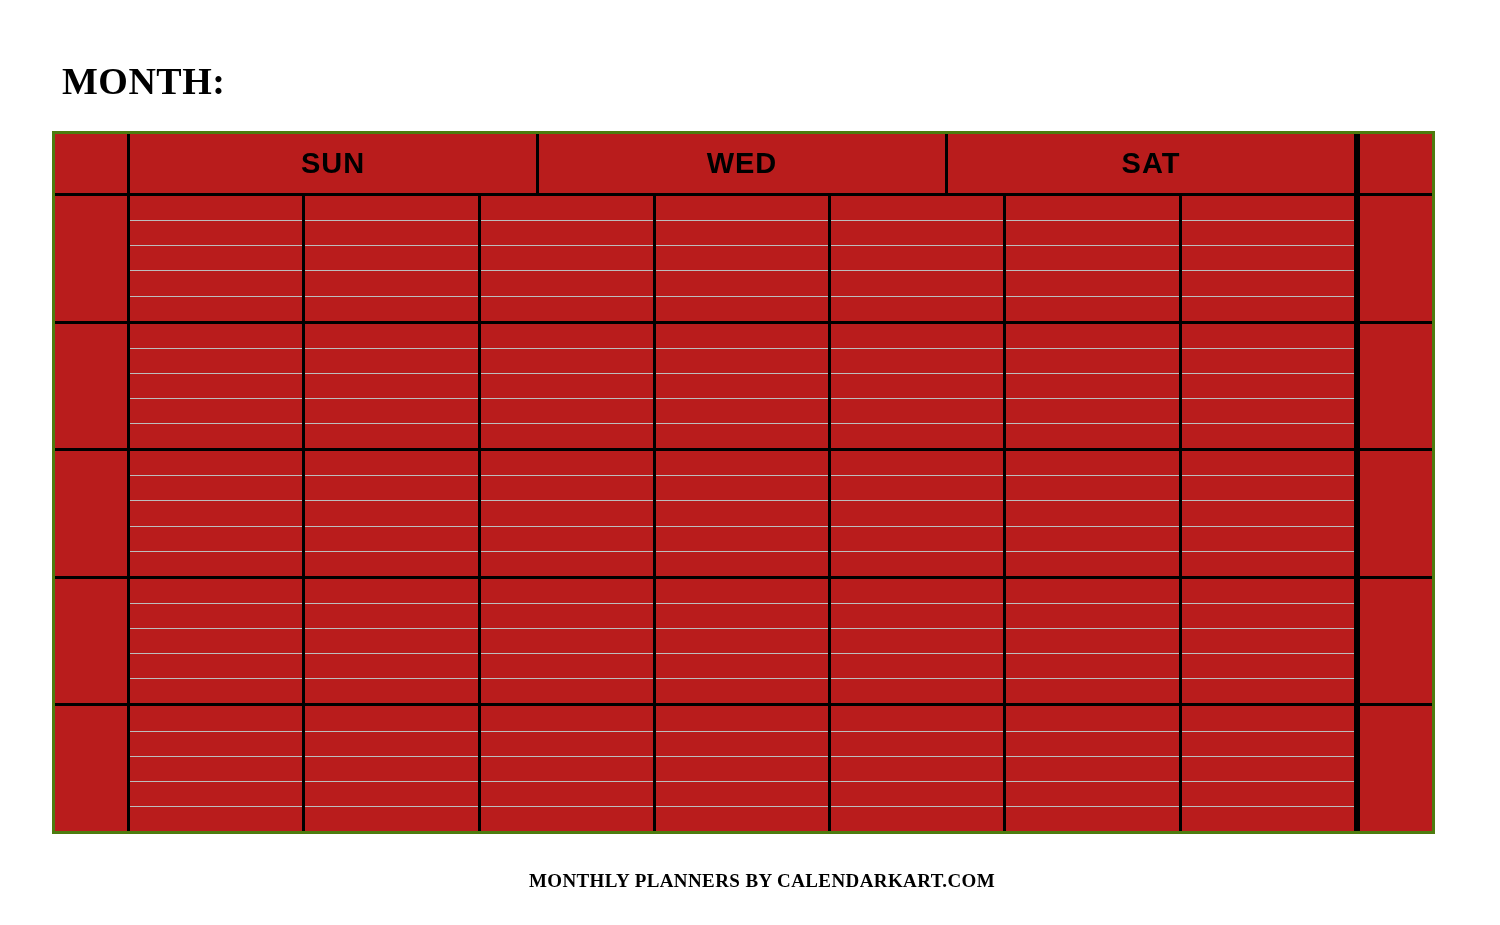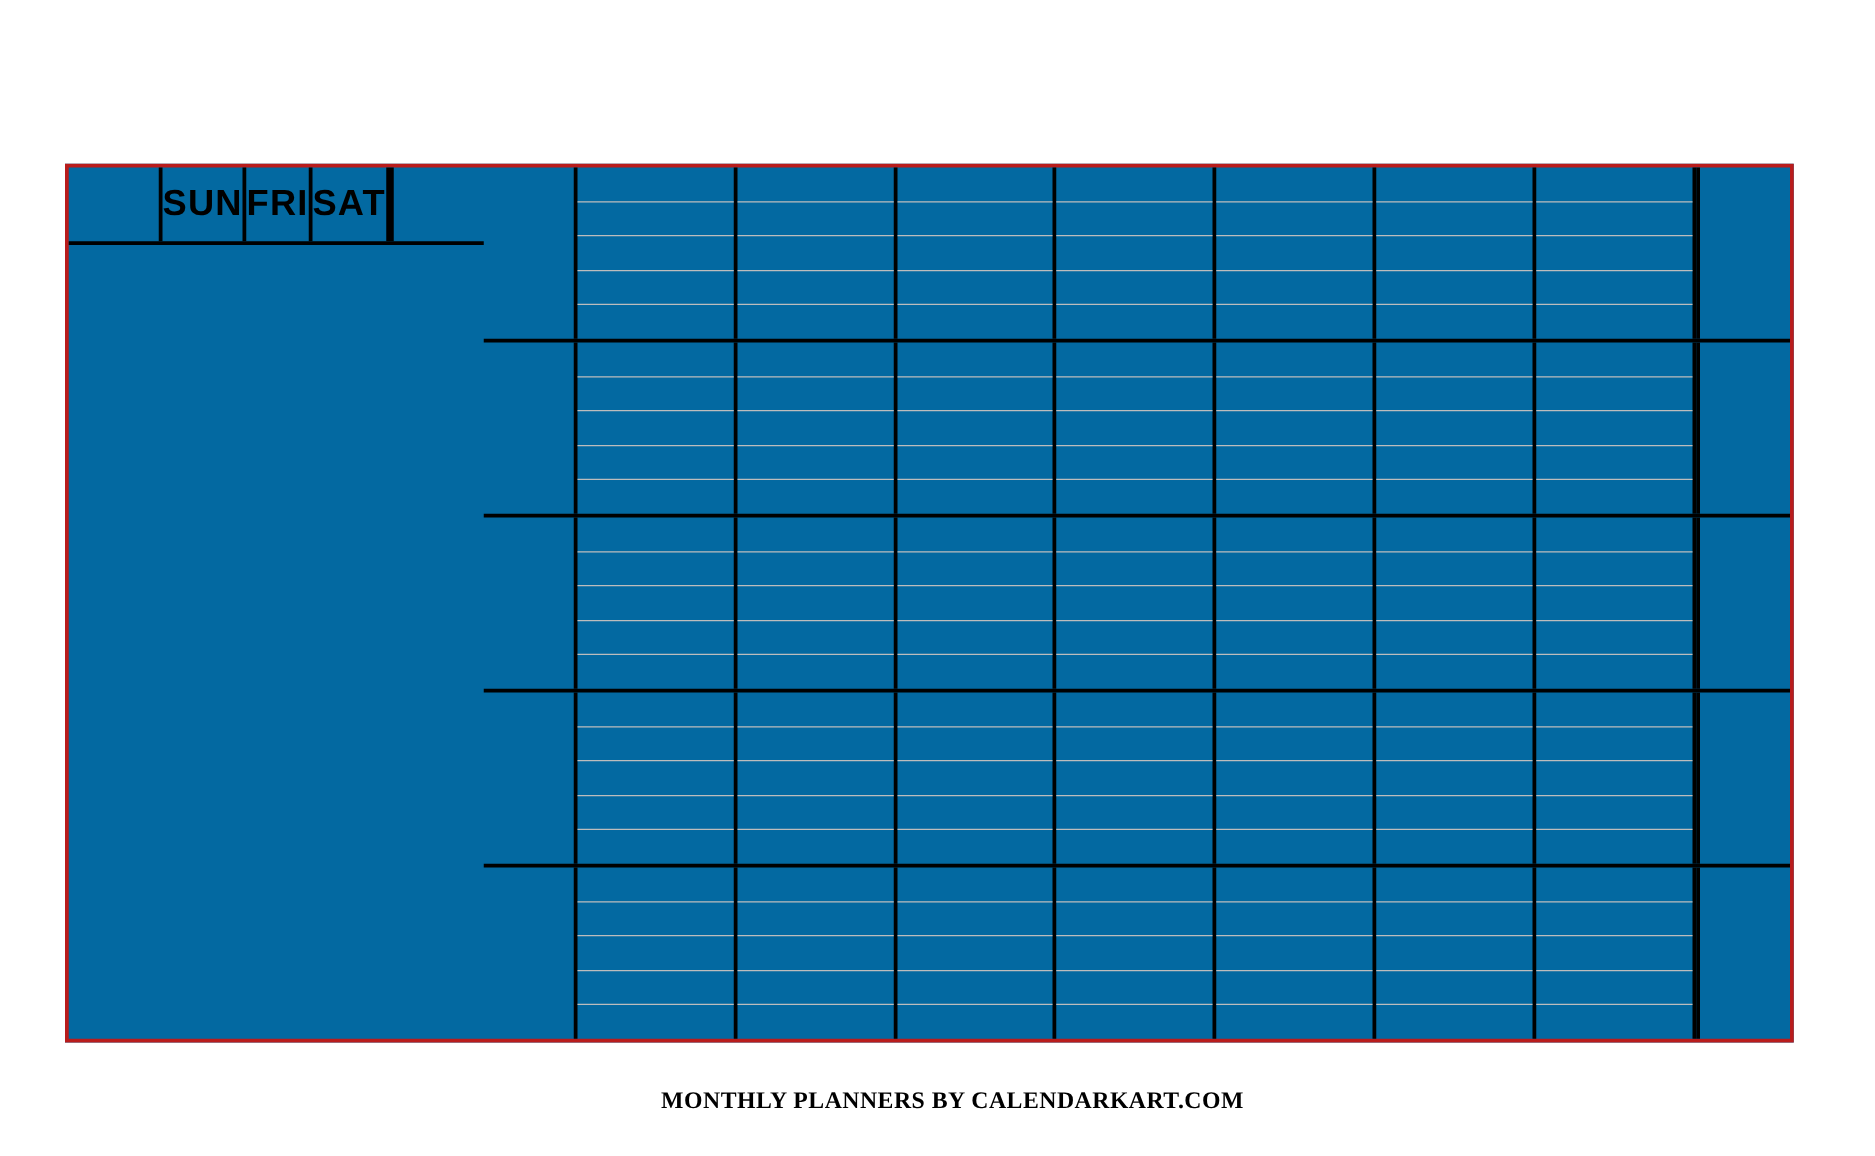--- a/index.html
+++ b/index.html
@@ -35,25 +35,25 @@
     white-space: nowrap;
   }
 
   
   .calendar {
     position: absolute;
     left: 52px;
     top: 131px;
     width: 1383px;
     height: 703px;
-    border: 3px solid #b91c1c;
-    box-sizing: border-box;
-    display: flex;
-    flex-direction: row;
-    background: #0369a1;
+    border: 3px solid #4d7c0f;
+    box-sizing: border-box;
+    display: flex;
+    flex-direction: column;
+    background: #b91c1c;
   }
 
   .header-row {
     display: flex;
     height: 62px;
     border-bottom: 3px solid #000;
     box-sizing: border-box;
     flex: 0 0 62px;
   }
 
@@ -139,27 +139,28 @@
     font-weight: bold;
     font-size: 19px;
     letter-spacing: 0.4px;
   }
 </style>
 </head>
 <body>
 
 <div class="page">
 
+  <div class="month-title">MONTH:</div>
 
   <div class="calendar">
 
     <div class="header-row">
       <div class="side-col left"></div>
       <div class="day-head">SUN</div>
-      <div class="day-head">FRI</div>
+      <div class="day-head">WED</div>
       <div class="day-head">SAT</div>
       <div class="side-col right"></div>
     </div>
 
     <div class="body-rows">
         <div class="week-row">
           <div class="side-cell left"></div>
           <div class="day-cell">
             <div class="rule-line"></div>
             <div class="rule-line"></div>

